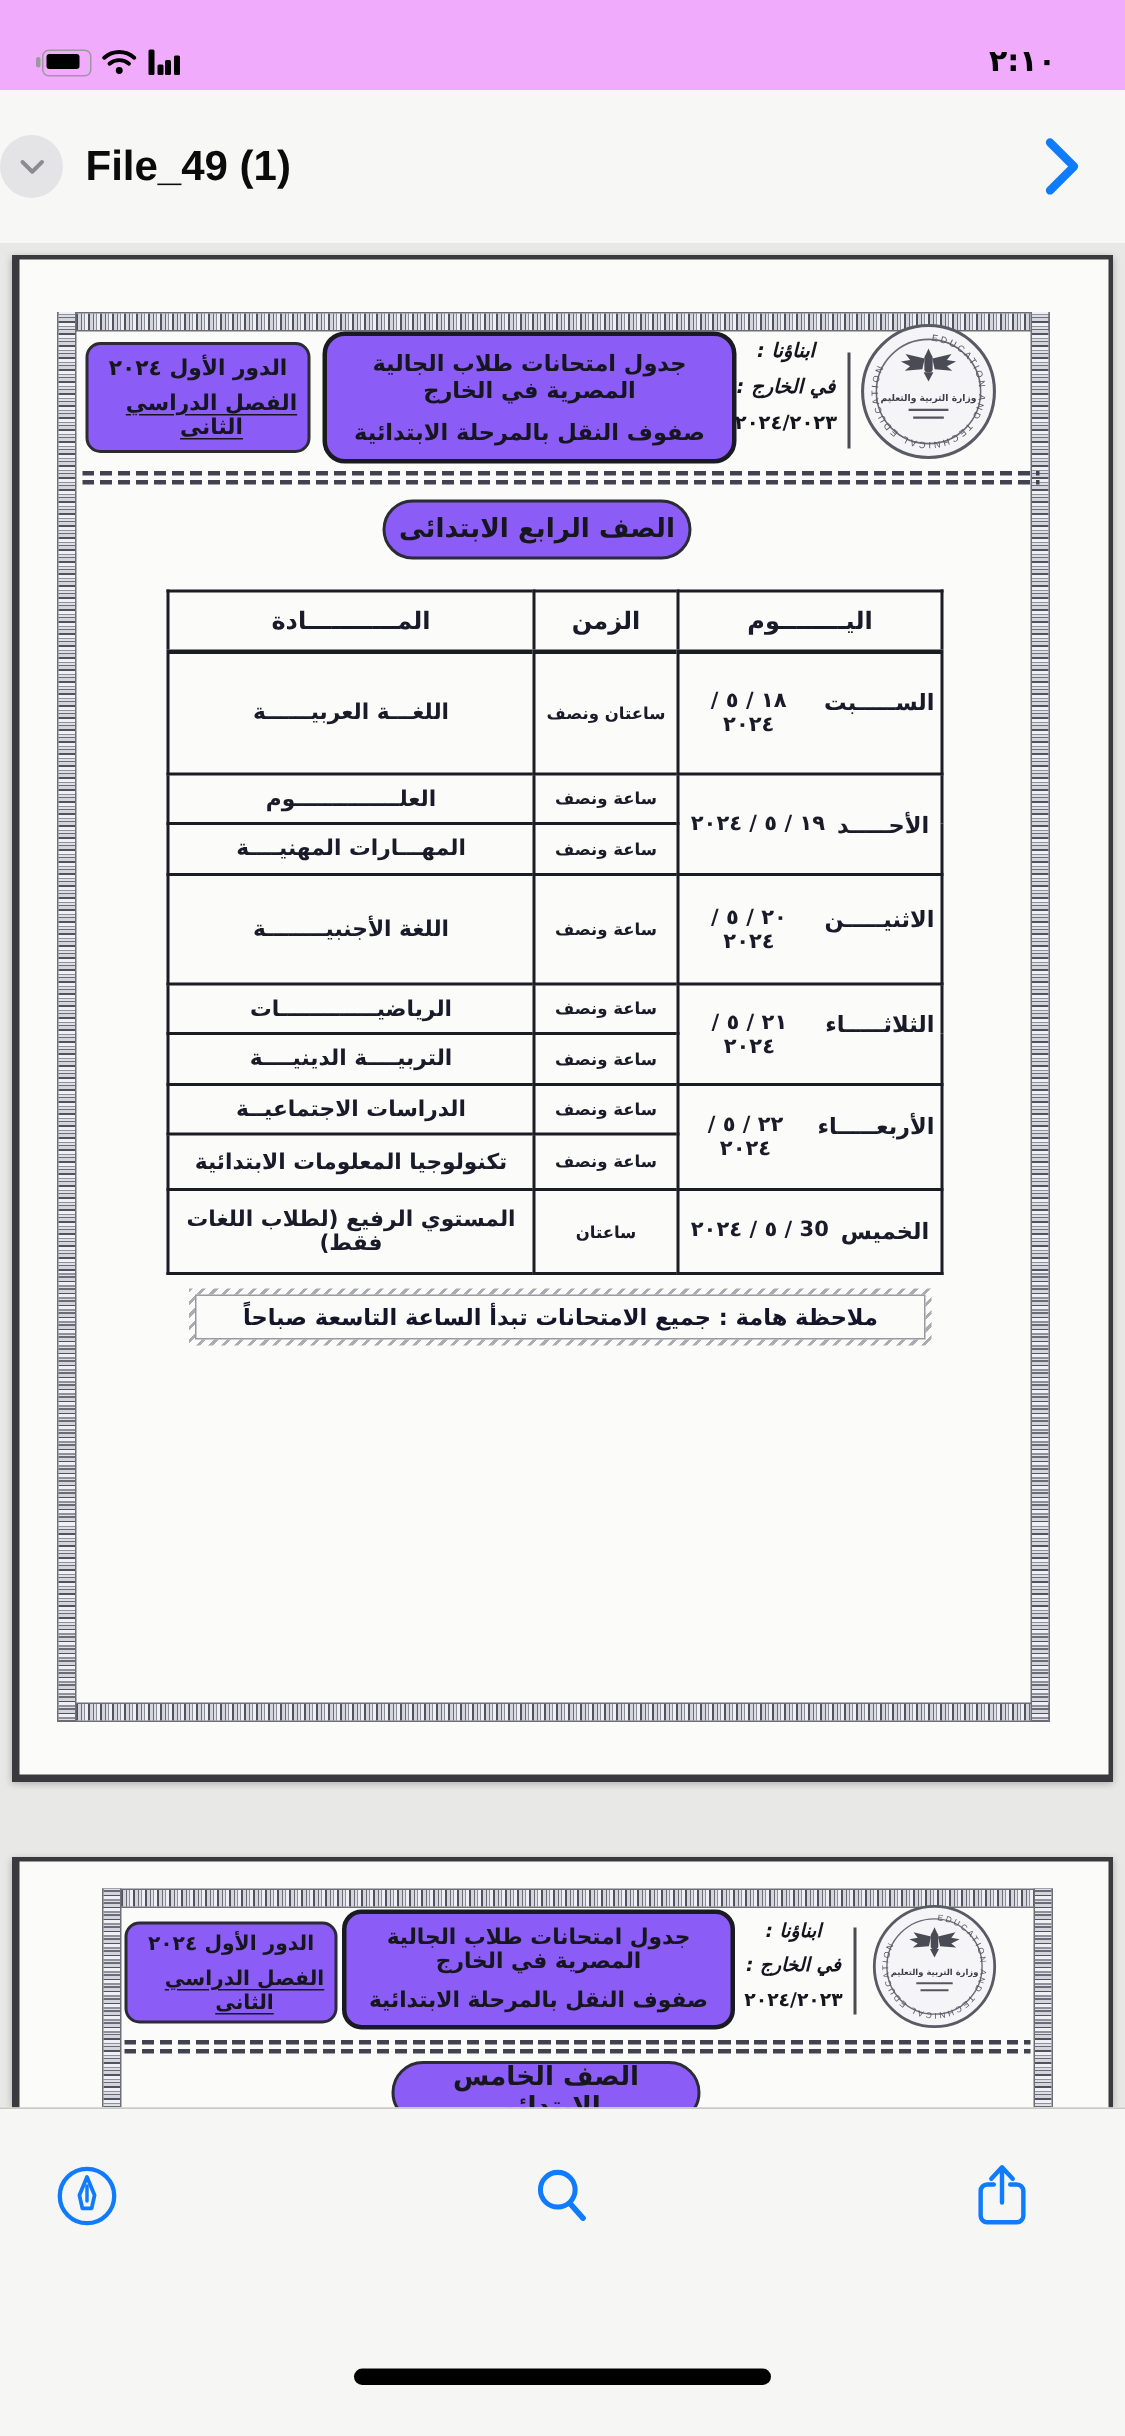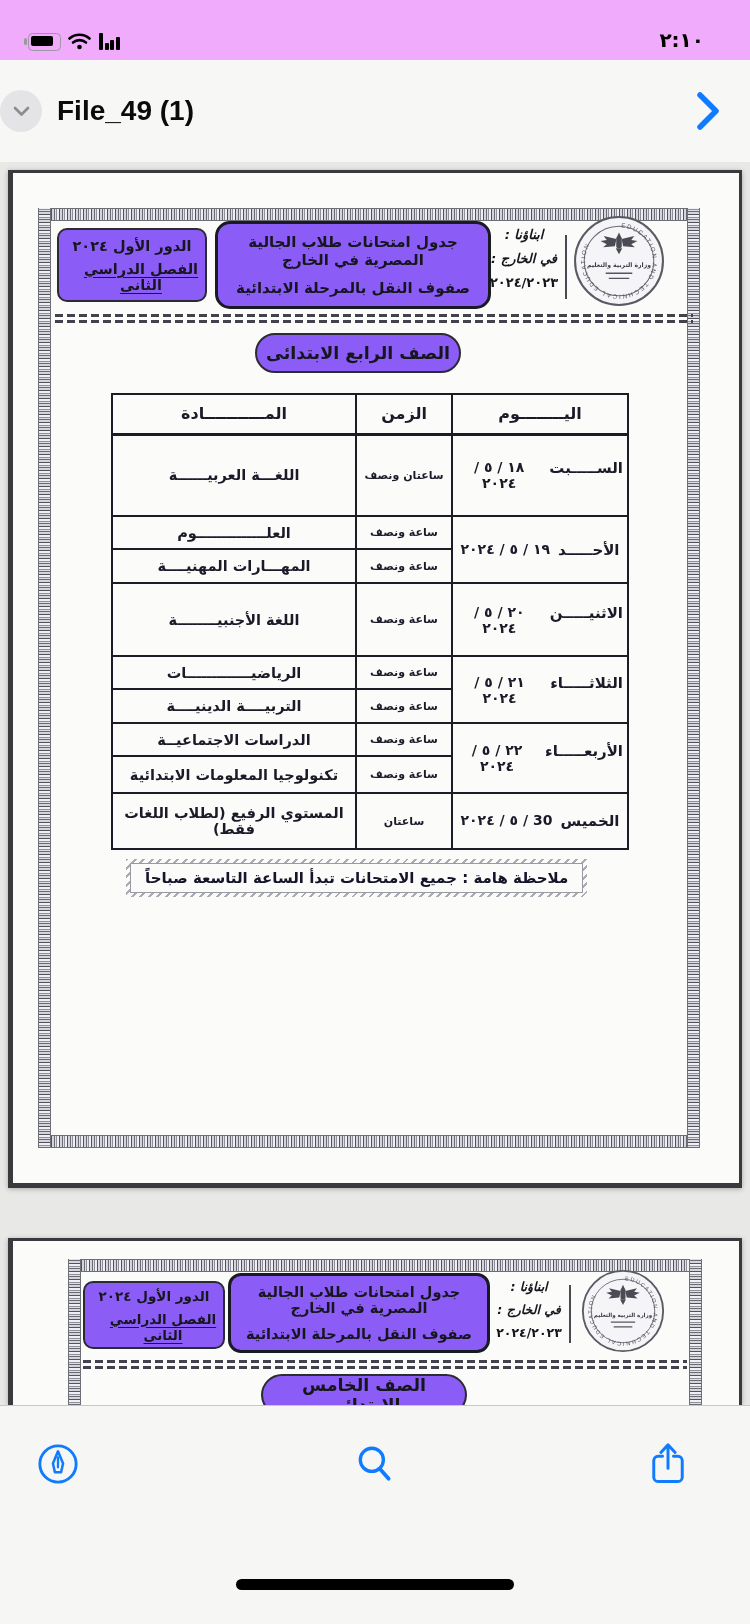--- a/index.html
+++ b/index.html
@@ -62,21 +62,21 @@
   table.sched tr.hdr th{border-bottom-width:3px;}
   td.subj{font-size:14.5px;}
   td.tim{font-size:11px;}
   td.day{font-size:15px;}
   tr.sub td{border-top-width:1px;}
   .dwrap{display:flex;flex-direction:row;justify-content:center;gap:8px;}
   .ddate{letter-spacing:1px;font-size:14px;}
 
   
   .notebox{position:absolute;padding:4px;background:repeating-linear-gradient(135deg,#ababb3 0 2px,transparent 2px 6px);}
-  .notebox .inner{background:#fbfbf9;border:1px solid #9a9aa2;padding:5px 14px;
+  .notebox .inner{background:#fbfbf9;border:1px solid #9a9aa2;padding:5px 31px;
                   font-weight:bold;font-size:15px;color:#14142a;text-align:center;white-space:nowrap;}
 
   
   .toolbar{position:absolute;left:0;top:1405px;width:750px;height:219px;background:#f6f6f4;
            border-top:1px solid #c8c8c6;}
   .tool-btn{position:absolute;top:32px;width:52px;height:52px;display:flex;align-items:center;justify-content:center;}
   .home-ind{position:absolute;left:236px;top:173px;width:278px;height:11px;border-radius:6px;background:#000;}
 </style>
 </head>
 <body>

